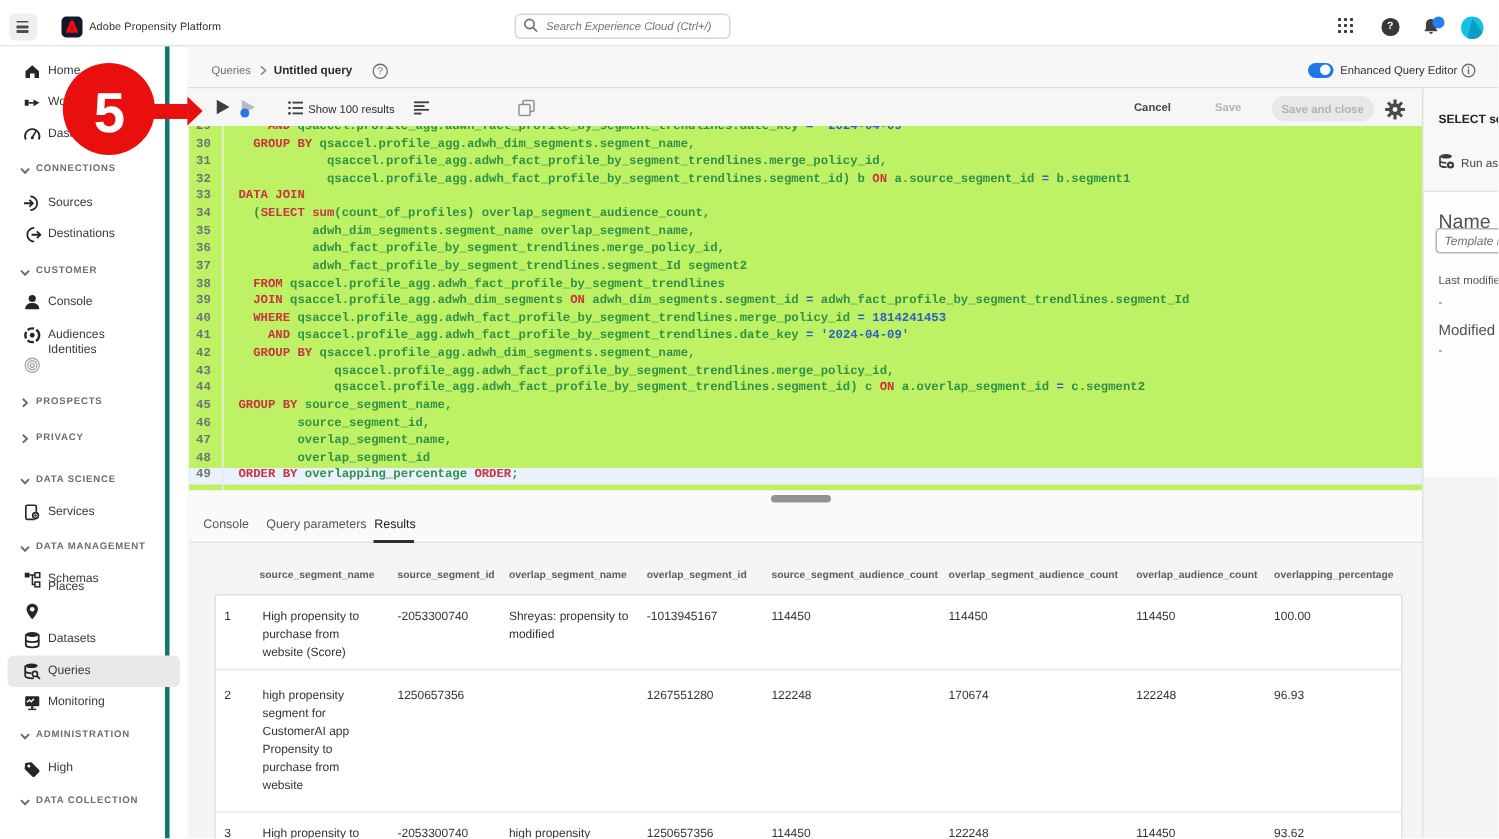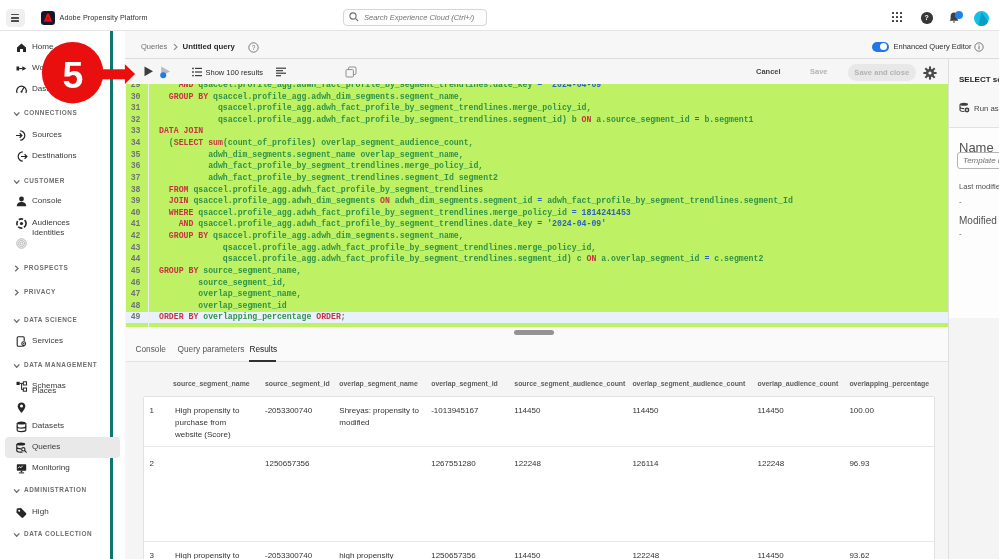--- a/index.html
+++ b/index.html
@@ -369,24 +369,25 @@
   <div class="cell" style="left:31.0px;top:7.6px;width:73px">High propensity to purchase from website (Score)</div>
   <div class="cell" style="left:121.0px;top:7.6px;width:70px">-2053300740</div>
   <div class="cell" style="left:195.3px;top:7.6px;width:80px">Shreyas: propensity to modified</div>
   <div class="cell" style="left:287.2px;top:7.6px;width:70px">-1013945167</div>
   <div class="cell" style="left:370.3px;top:7.6px;width:100px">114450</div>
   <div class="cell" style="left:488.4px;top:7.6px;width:100px">114450</div>
   <div class="cell" style="left:613.5px;top:7.6px;width:80px">114450</div>
   <div class="cell" style="left:705.4px;top:7.6px;width:60px">100.00</div>
   <div class="sep" style="top:49px"></div>
   <div class="cell" style="left:5.5px;top:60.4px;width:14px">2</div>
+  <div class="cell" style="left:31.0px;top:60.4px;width:72px">high propensity segment for CustomerAI app Propensity to purchase from website</div>
   <div class="cell" style="left:121.0px;top:60.4px;width:70px">1250657356</div>
   <div class="cell" style="left:287.2px;top:60.4px;width:70px">1267551280</div>
   <div class="cell" style="left:370.3px;top:60.4px;width:100px">122248</div>
-  <div class="cell" style="left:488.4px;top:60.4px;width:100px">126114</div>
+  <div class="cell" style="left:488.4px;top:60.4px;width:100px">170674</div>
   <div class="cell" style="left:613.5px;top:60.4px;width:80px">122248</div>
   <div class="cell" style="left:705.4px;top:60.4px;width:60px">96.93</div>
   <div class="sep" style="top:144px"></div>
   <div class="cell" style="left:5.5px;top:152.8px;width:14px">3</div>
   <div class="cell" style="left:31.0px;top:152.8px;width:78px">High propensity to purchase from website (Score)</div>
   <div class="cell" style="left:121.0px;top:152.8px;width:70px">-2053300740</div>
   <div class="cell" style="left:195.3px;top:152.8px;width:85px">high propensity segment for CustomerAI app</div>
   <div class="cell" style="left:287.2px;top:152.8px;width:70px">1250657356</div>
   <div class="cell" style="left:370.3px;top:152.8px;width:100px">114450</div>
   <div class="cell" style="left:488.4px;top:152.8px;width:100px">122248</div>

